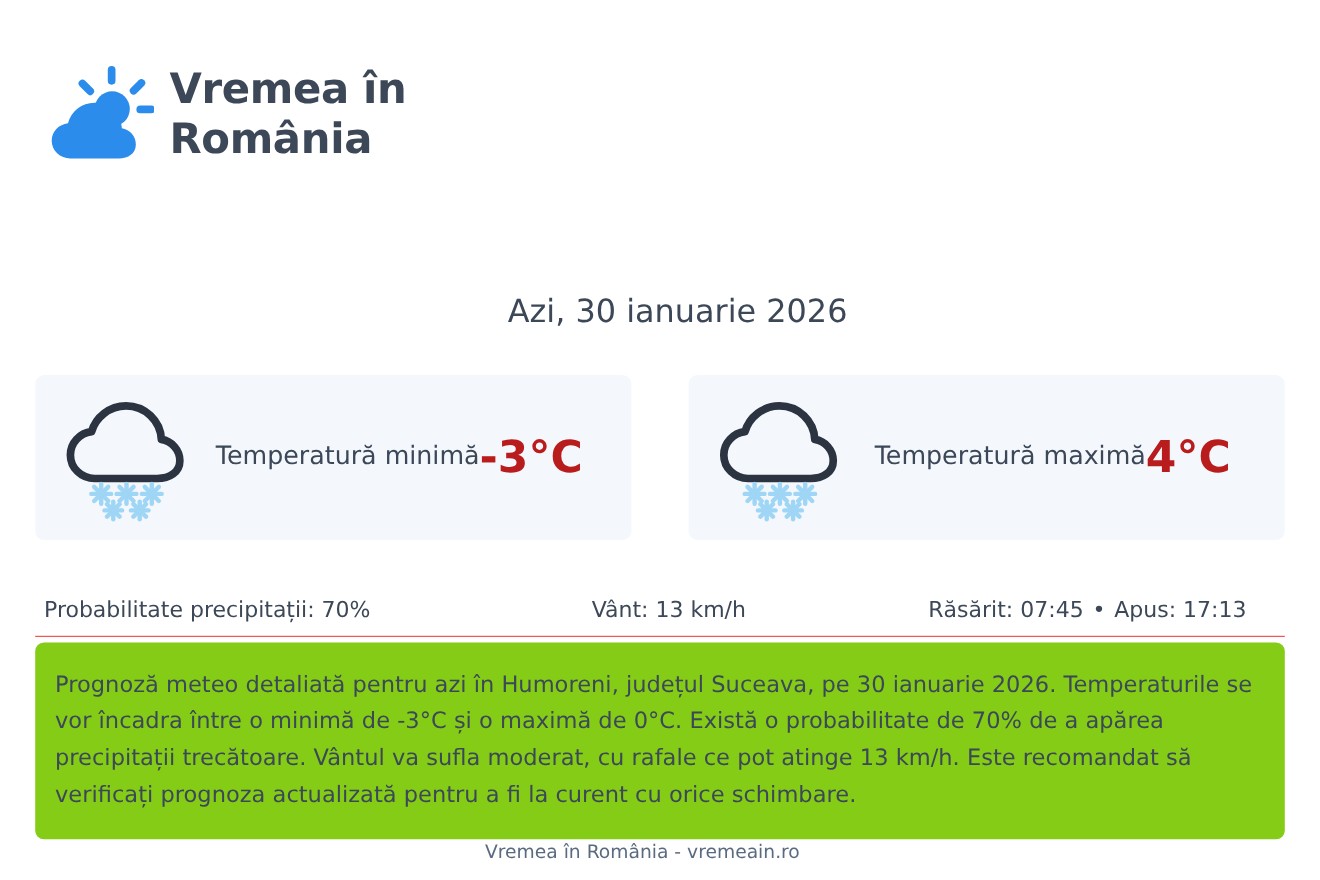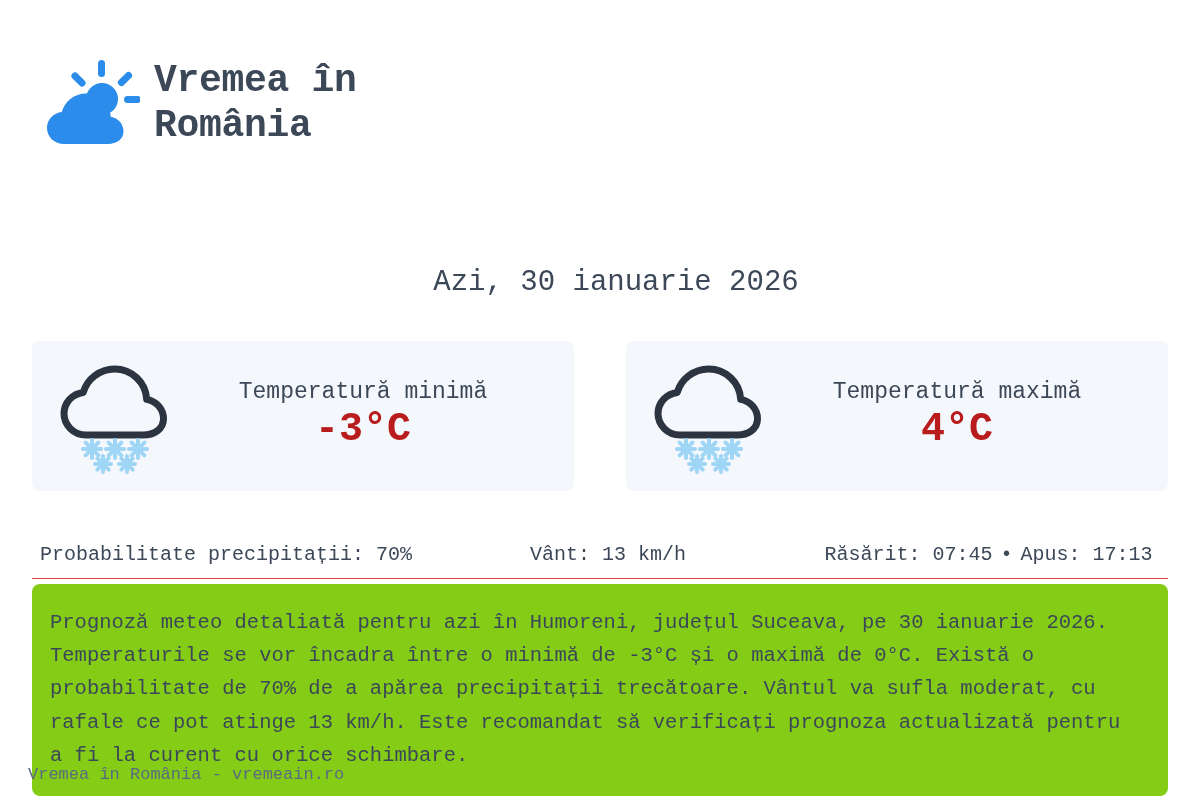--- a/index.html
+++ b/index.html
@@ -12,21 +12,20 @@
     height: 800px;
     font-family: "DejaVu Sans", sans-serif;
     color: #3c4858;
     overflow: hidden;
   }
   .page {
     width: 1200px;
     height: 800px;
     position: relative;
     box-sizing: border-box;
-    font-family: Liberation Mono, monospace;
   }
 
   
   .brand {
     position: absolute;
     left: 36px;
     top: 52px;
     display: flex;
     align-items: center;
   }
@@ -94,21 +93,21 @@
     width: 130px;
     height: 120px;
     flex: 0 0 130px;
     display: flex;
     align-items: center;
     justify-content: center;
   }
   .card-text {
     flex: 1;
     display: flex;
-    flex-direction: column;
+    flex-direction: row;
     align-items: center;
     justify-content: center;
     padding-right: 10px;
   }
   .card-label {
     font-size: 23px;
     color: #3c4858;
     margin-bottom: 2px;
   }
   .card-value {
@@ -154,24 +153,23 @@
     line-height: 1.62;
     color: #3c4858;
   }
 
   
   .footer {
     position: absolute;
     top: 765px;
     left: 0;
     width: 1168px;
-    text-align: left;
+    text-align: center;
     font-size: 17px;
     color: #5a6b80;
-    margin-left: 28px;
   }
 </style>
 </head>
 <body>
 
 <div class="page">
 
   <div class="brand">
     <div class="brand-logo">
       <svg width="104" height="104" viewBox="0 0 104 104" aria-hidden="true">

